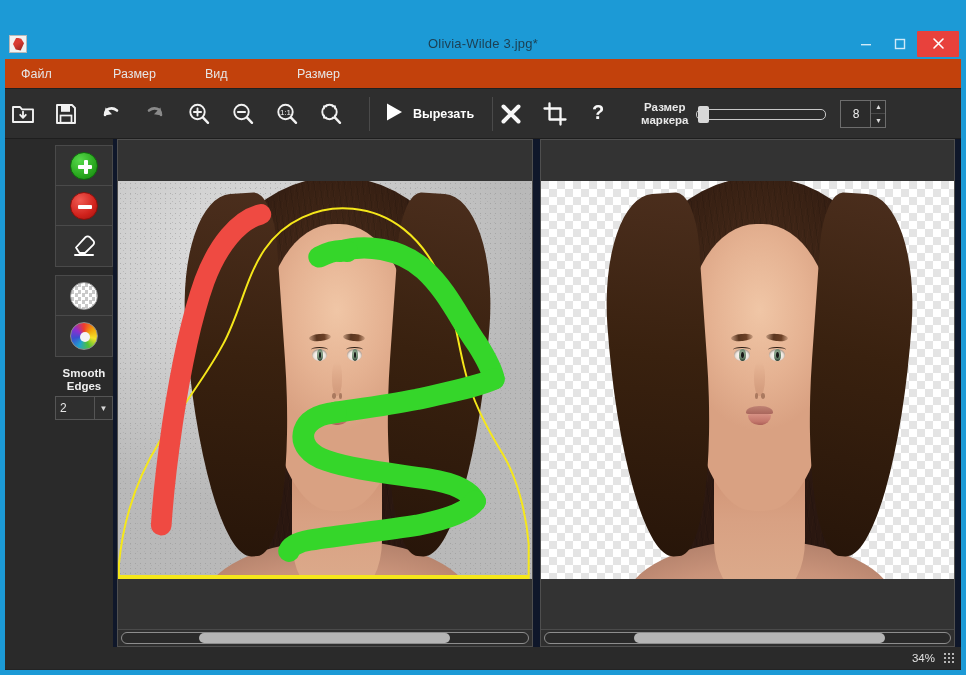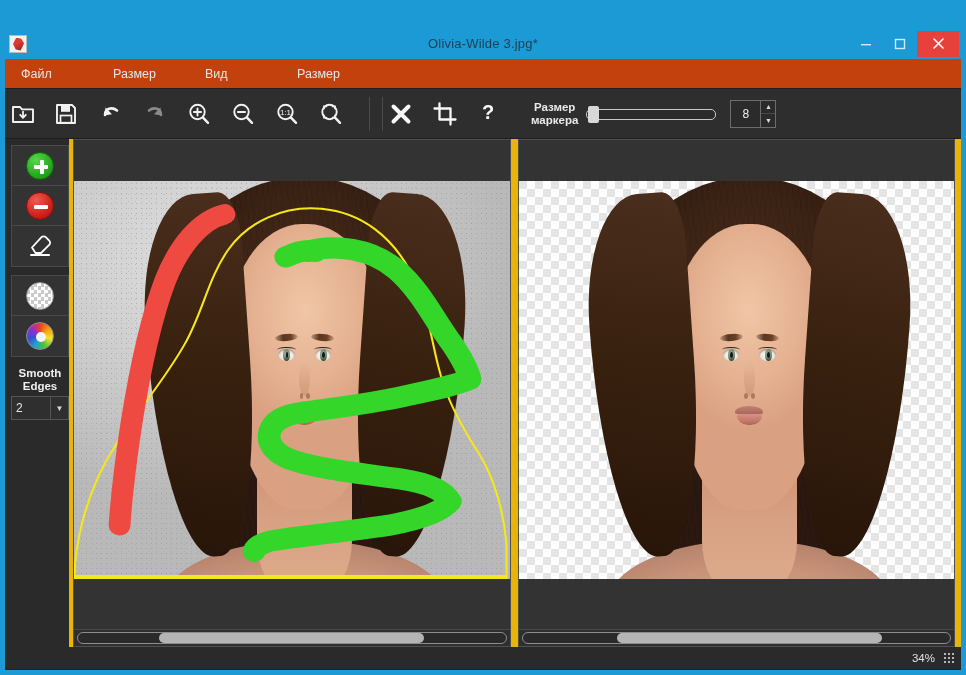--- a/index.html
+++ b/index.html
@@ -146,21 +146,22 @@
   }
   .spin-arrow {
     flex: 1; display: flex; align-items: center; justify-content: center;
     color: #dcdcdc; font-size: 7px; line-height: 1;
   }
   .spin-arrow:first-child { border-bottom: 1px solid #4a4a4a; }
 
   
   #workspace {
     flex: 1; display: flex; min-height: 0;
-    background: #eab308;
+    background: #0f172a;
+    margin-left: 44px;
   }
 
   
   #rail {
     width: 64px; flex: none;
     background: #2a2a2a;
     padding: 6px 0 0 6px;
     display: flex; flex-direction: column; gap: 8px;
   }
   .rail-group {
@@ -512,20 +513,28 @@
       <div class="tb">
         <svg width="24" height="24" viewBox="0 0 24 24">
           <circle cx="10.5" cy="10" r="7.2" fill="none" stroke="#f2f2f2" stroke-width="1.9"></circle>
           <path d="M15.8 15.4 L21 20.8" stroke="#f2f2f2" stroke-width="2.4" stroke-linecap="round"></path>
           <path d="M5 6.6 v-2.2 h2.4 M13.6 4.4 h2.4 v2.2 M16 13.4 v2.2 h-2.4 M7.4 15.6 h-2.4 v-2.2" fill="none" stroke="#f2f2f2" stroke-width="1.7" stroke-linecap="round"></path>
         </svg>
       </div>
 
       <div class="tb-sep"></div>
 
+      <div id="btn-cut">
+        <span>
+          <svg width="24" height="24" viewBox="0 0 24 24">
+              <path d="M5 3.4 L20 12 L5 20.6 Z" fill="#ffffff"></path>
+            </svg>
+        </span>
+        <span class="lbl">Вырезать</span>
+      </div>
 
       <div class="tb-sep"></div>
 
       <div class="tb">
         <svg width="24" height="24" viewBox="0 0 24 24">
           <path d="M4.5 4.5 L19.5 19.5 M19.5 4.5 L4.5 19.5" stroke="#f7f7f7" stroke-width="4" stroke-linecap="round"></path>
         </svg>
       </div>
 
       <div class="tb">

